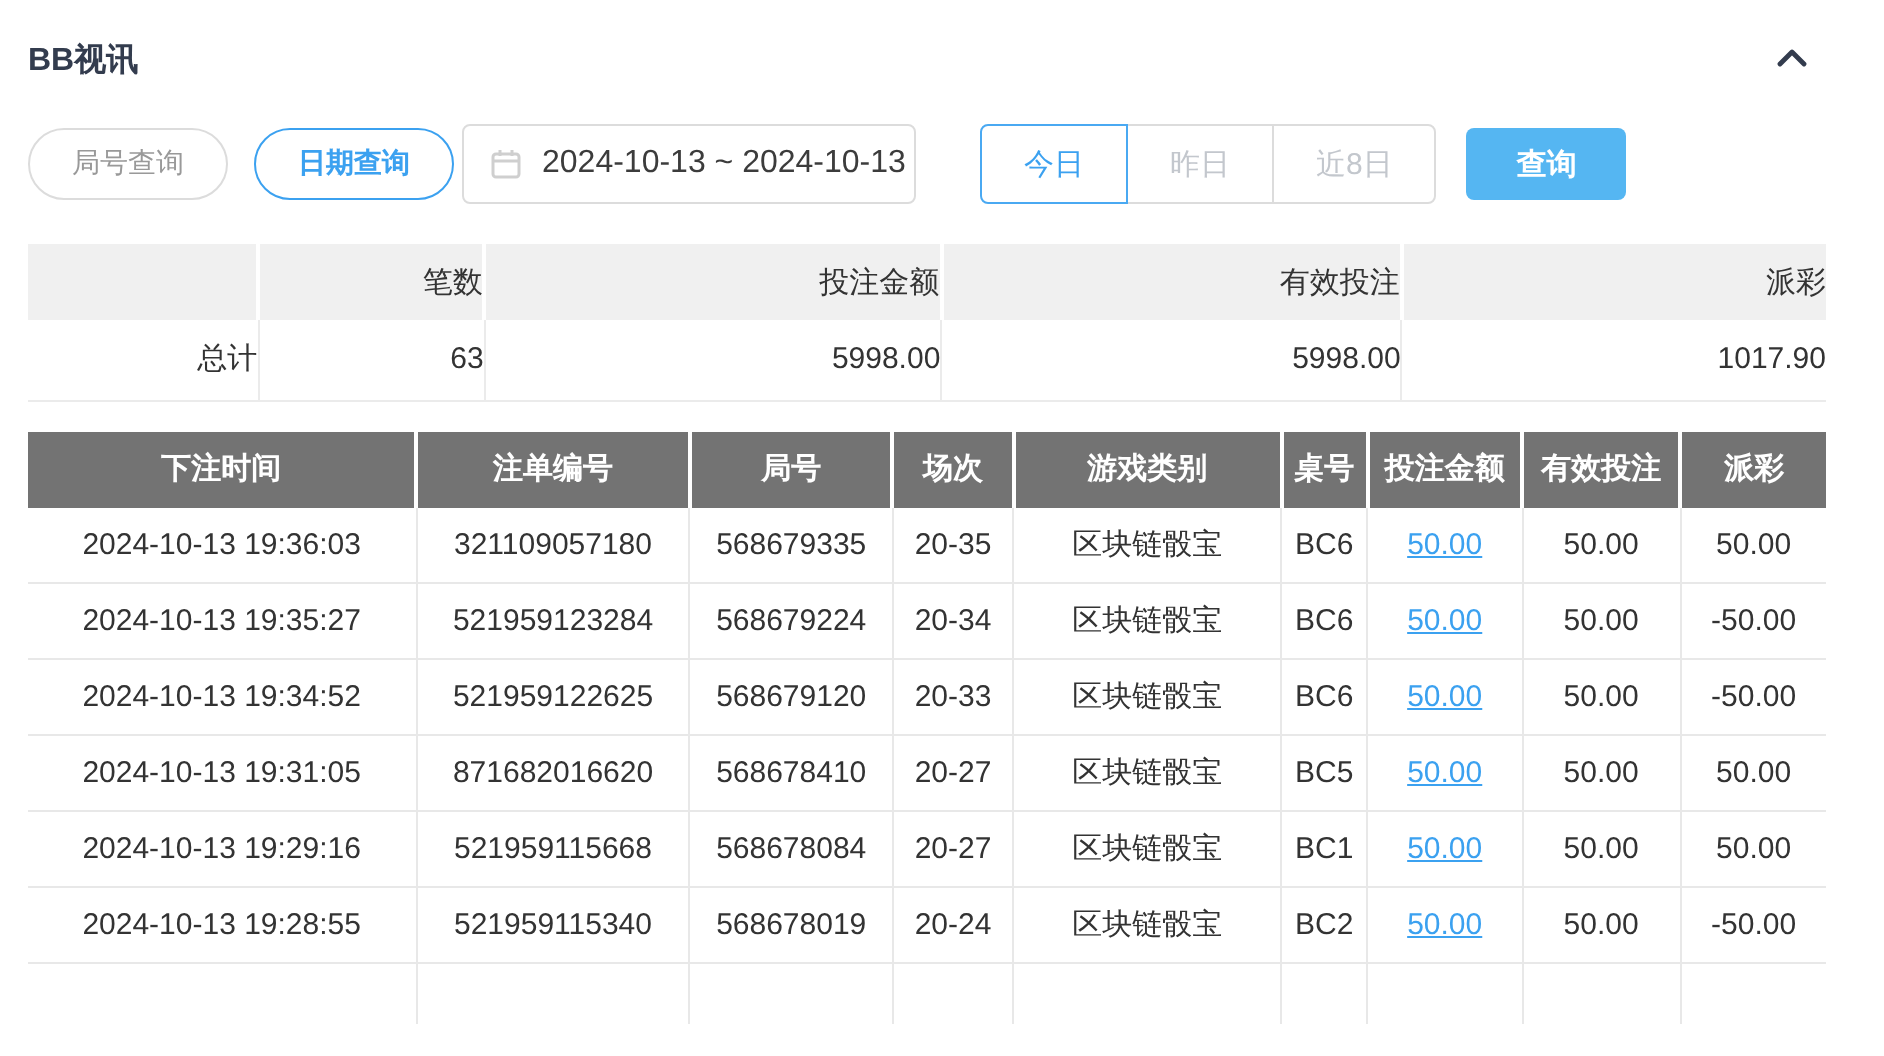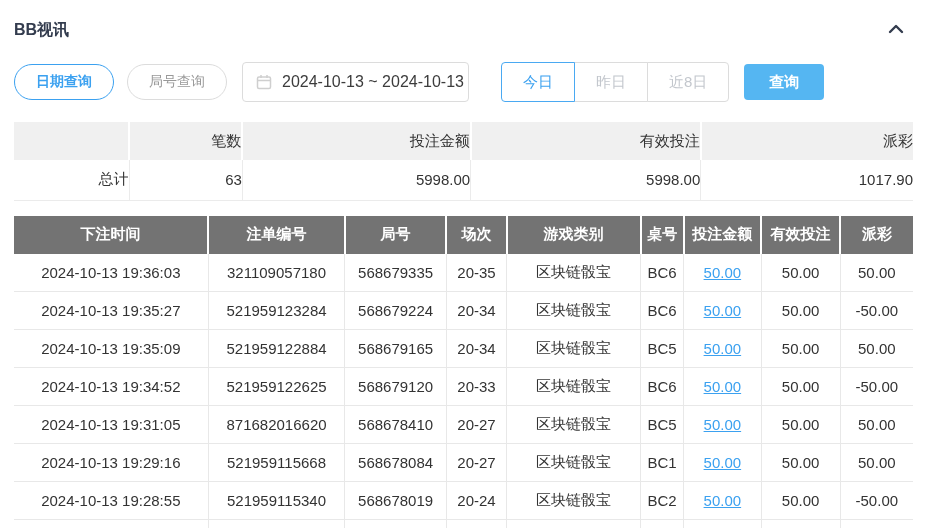--- a/index.html
+++ b/index.html
@@ -11,21 +11,21 @@
   .panel-title { font-size: 16px; font-weight: bold; color: #333c4e; }
   .collapse-btn { background: none; border: none; cursor: pointer; margin-right: 6px; padding: 2px; line-height: 0; }
 
   .filter-bar { display: flex; align-items: center; margin-top: 21px; }
   .pill { height: 36px; padding: 0 21px; border-radius: 18px; border: 1px solid #dcdcdc;
     background: #fff; color: #999; font-size: 14px; cursor: pointer; }
   .pill.active { border-color: #3ba1f0; color: #3ba1f0; font-weight: bold; }
   .pill + .pill { margin-left: 13px; }
 
   .date-input { display: flex; align-items: center; height: 40px; border: 1px solid #dcdcdc;
-    border-radius: 4px; margin-left: 15px; padding: 0 13px; width: 227px; background: #fff; cursor: pointer; }
+    border-radius: 4px; margin-left: 4px; padding: 0 13px; width: 227px; background: #fff; cursor: pointer; }
   .date-input .cal { margin-right: 10px; line-height: 0; }
   .date-text { font-size: 16px; color: #3c3c3c; white-space: nowrap; }
 
   .quick-group { display: flex; margin-left: 32px; }
   .quick { height: 40px; padding: 0 21px; font-size: 15px; background: #fff;
     border: 1px solid #dcdcdc; color: #c3c7cd; margin-left: -1px; cursor: pointer; }
   .quick:first-child { border-radius: 4px 0 0 4px; margin-left: 0; }
   .quick:last-child { border-radius: 0 4px 4px 0; }
   .quick.active { border-color: #4aa9f2; color: #3ba1f0; position: relative; z-index: 2; }
 
@@ -64,22 +64,22 @@
     <button class="collapse-btn">
       <span>
         <svg width="18" height="14" viewBox="0 0 18 14">
             <polyline points="3,10 9,4 15,10" fill="none" stroke="#333c4e" stroke-width="2.4" stroke-linecap="round" stroke-linejoin="round"></polyline>
           </svg>
       </span>
     </button>
   </div>
 
   <div class="filter-bar">
+    <button class="pill">局号查询</button>
     <button class="pill active">日期查询</button>
-    <button class="pill">局号查询</button>
 
     <div class="date-input">
       <span class="cal">
         <svg width="16" height="16" viewBox="0 0 16 16">
             <rect x="1.5" y="3" width="13" height="11.5" rx="1.5" fill="none" stroke="#cfcfcf" stroke-width="1.5"></rect>
             <line x1="1.5" y1="6.5" x2="14.5" y2="6.5" stroke="#cfcfcf" stroke-width="1.5"></line>
             <line x1="5" y1="1" x2="5" y2="4" stroke="#cfcfcf" stroke-width="1.5"></line>
             <line x1="11" y1="1" x2="11" y2="4" stroke="#cfcfcf" stroke-width="1.5"></line>
           </svg>
       </span>
@@ -165,31 +165,20 @@
         <td>521959123284</td>
         <td>568679224</td>
         <td>20-34</td>
         <td>区块链骰宝</td>
         <td>BC6</td>
         <td><a class="bet-link">50.00</a></td>
         <td>50.00</td>
         <td class="neg">-50.00</td>
       </tr>
       <tr>
-        <td>2024-10-13 19:35:09</td>
-        <td>521959122884</td>
-        <td>568679165</td>
-        <td>20-34</td>
-        <td>区块链骰宝</td>
-        <td>BC5</td>
-        <td><a class="bet-link">50.00</a></td>
-        <td>50.00</td>
-        <td>50.00</td>
-      </tr>
-      <tr>
         <td>2024-10-13 19:34:52</td>
         <td>521959122625</td>
         <td>568679120</td>
         <td>20-33</td>
         <td>区块链骰宝</td>
         <td>BC6</td>
         <td><a class="bet-link">50.00</a></td>
         <td>50.00</td>
         <td class="neg">-50.00</td>
       </tr>

